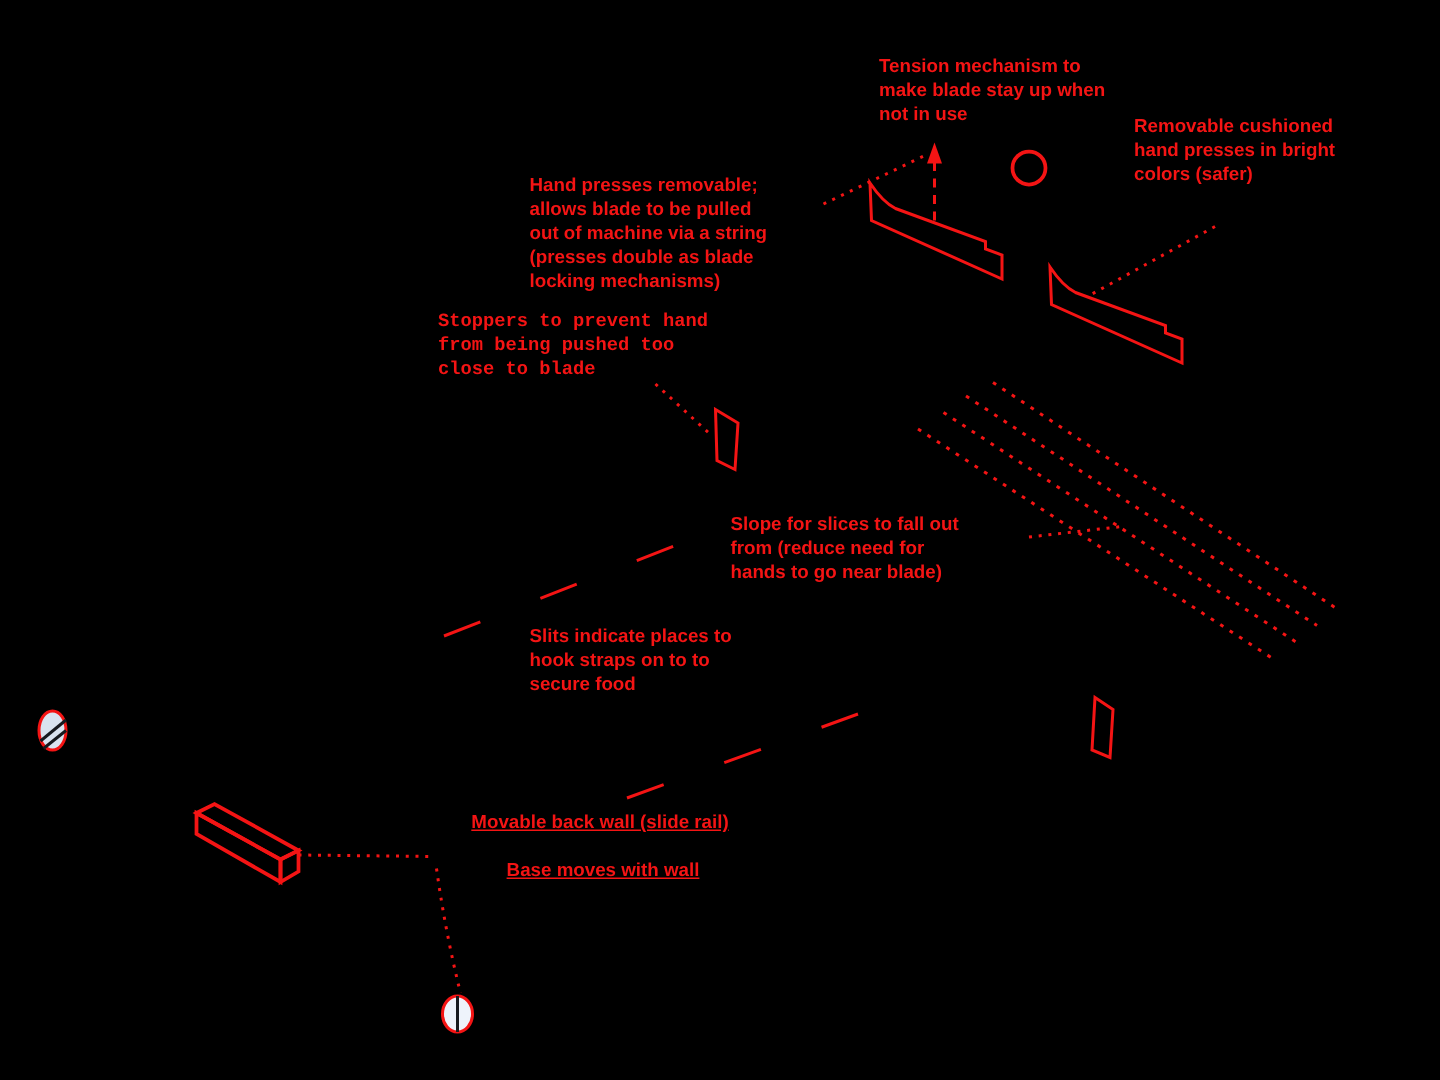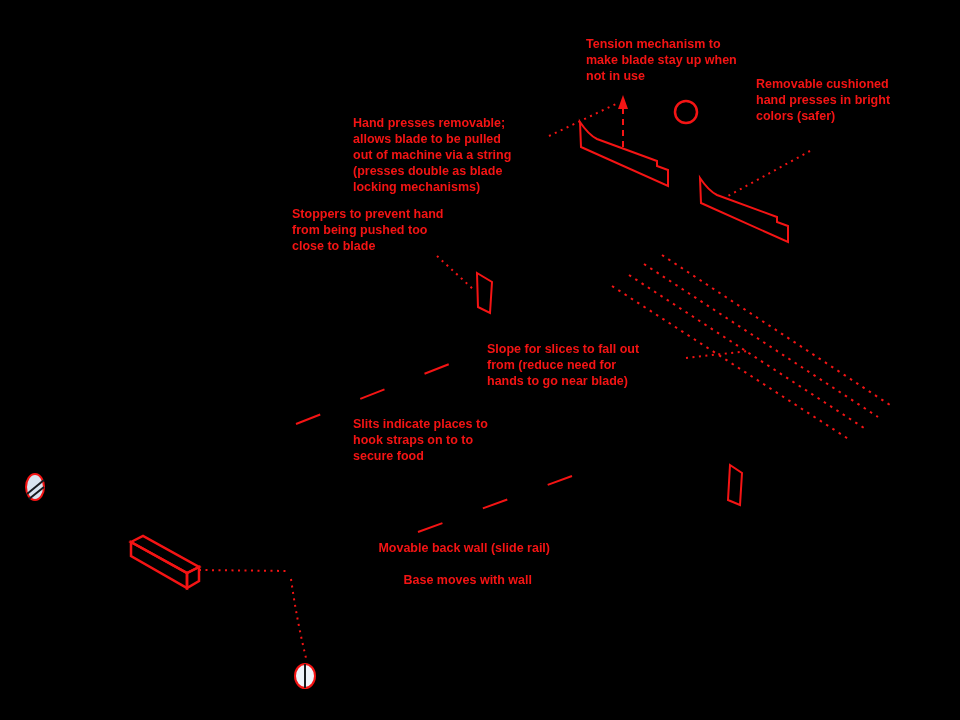--- a/index.html
+++ b/index.html
@@ -16,25 +16,25 @@
   .title{
     position:absolute;left:11px;top:59px;width:470px;
     color:var(--red);font:bold italic 18px/22px "Liberation Sans",sans-serif;
     white-space:pre-line;letter-spacing:.3px;
   }
   .note{
     position:absolute;color:var(--red);
     font:bold 12.5px/16px "Liberation Sans",sans-serif;
     white-space:pre-line;
   }
-  .note.left{text-align:right;}
+  .note.left{text-align:center;text-decoration:underline;}
   .n-tension{left:586px;top:36px;width:230px;}
   .n-removable{left:756px;top:76px;width:240px;}
   .n-handpresses{left:353px;top:98px;width:240px;margin-top:17px;}
-  .n-stoppers{left:292px;top:206px;width:240px;}
+  .n-stoppers{left:292px;top:206px;width:240px;font-family:Liberation Mono, monospace;}
   .n-slope{left:487px;top:341px;width:240px;}
   .n-slits{left:353px;top:416px;width:240px;}
   .n-wall{left:250px;top:540px;width:300px;}
   .n-base{left:272px;top:572px;width:260px;}
   svg.art{position:absolute;left:0;top:0;}
   .s{stroke:var(--red);fill:none;stroke-width:2;}
   .thick{stroke-width:2.5;}
   .dot{stroke-dasharray:2 4.5;}
   .dot2{stroke-dasharray:2.5 5;}
   .dash-long{stroke-dasharray:26 43;}

